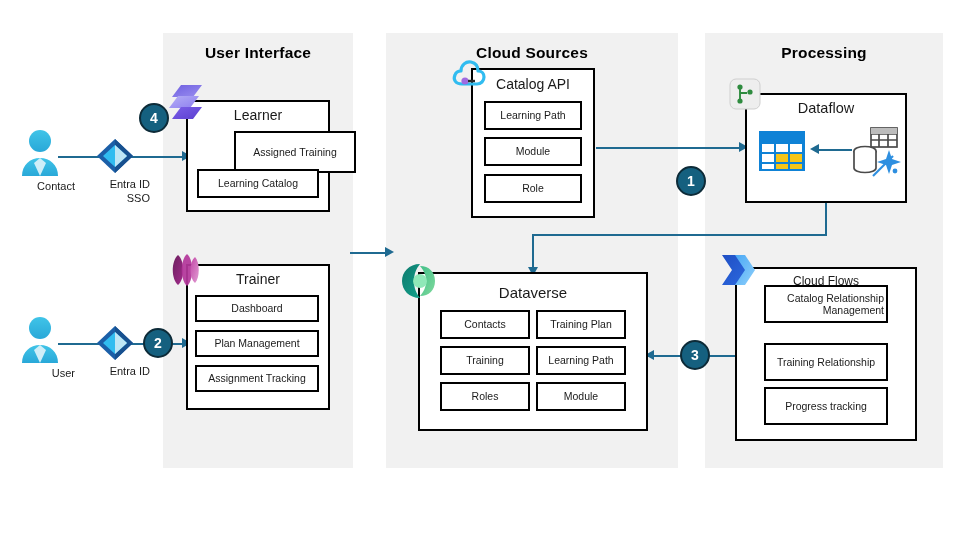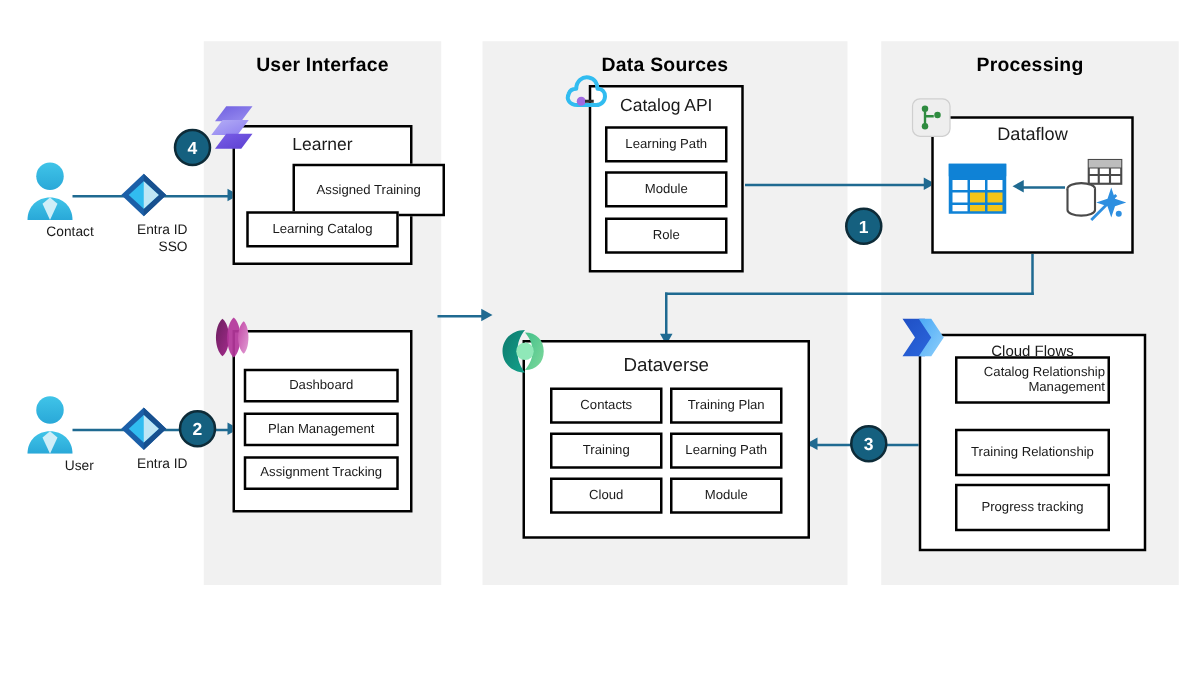--- a/index.html
+++ b/index.html
@@ -116,21 +116,21 @@
 </head>
 <body>
 
 <div id="stage">
 
   <div class="panel" style="left:163px; top:33px; width:190px; height:435px;"></div>
   <div class="panel" style="left:386px; top:33px; width:292px; height:435px;"></div>
   <div class="panel" style="left:705px; top:33px; width:238px; height:435px;"></div>
 
   <div class="panel-title" style="left:163px; top:44px; width:190px;">User Interface</div>
-  <div class="panel-title" style="left:386px; top:44px; width:292px;">Data Sources</div>
+  <div class="panel-title" style="left:386px; top:44px; width:292px;">Cloud Sources</div>
   <div class="panel-title" style="left:705px; top:44px; width:238px;">Processing</div>
 
   <div class="line h" style="left:58px; top:156px; width:50px;"></div>
 
   <div class="line h" style="left:130px; top:156px; width:57px;"></div>
   <div class="arrowhead ah-right" style="left:182px; top:151px;"></div>
 
   <div class="line h" style="left:58px; top:343px; width:50px;"></div>
 
   <div class="line h" style="left:130px; top:343px; width:57px;"></div>
@@ -221,20 +221,21 @@
             <stop offset="1" stop-color="#5b3fd0"></stop>
         </linearGradient>
       </defs>
       <path d="M13 3 L34 3 L25 15 L4 15 Z" fill="url(#ppg1)"></path>
       <path d="M10 14 L31 14 L22 26 L1 26 Z" fill="url(#ppg2)"></path>
       <path d="M13 25 L34 25 L25 37 L4 37 Z" fill="url(#ppg3)"></path>
     </svg>
   </div>
 
   <div class="box" style="left:186px; top:264px; width:144px; height:146px;"></div>
+  <div class="box-title" style="left:186px; top:271px; width:144px;">Trainer</div>
   <div class="subbox" style="left:195px; top:295px; width:124px; height:27px;">Dashboard</div>
   <div class="subbox" style="left:195px; top:330px; width:124px; height:27px;">Plan Management</div>
   <div class="subbox" style="left:195px; top:365px; width:124px; height:27px;">Assignment Tracking</div>
   <div class="icon" style="left:168px; top:252px; width:36px; height:36px;">
     <svg viewBox="0 0 36 36" width="36" height="36">
       <defs>
         <linearGradient id="pag1" x1="0" y1="0" x2="1" y2="1">
           <stop offset="0" stop-color="#6b1f5e"></stop>
             <stop offset="1" stop-color="#a32b8c"></stop>
         </linearGradient>
@@ -261,21 +262,21 @@
       <path d="M18 25 h7" stroke="#2b2b2b" stroke-width="2.4"></path>
     </svg>
   </div>
 
   <div class="box" style="left:418px; top:272px; width:230px; height:159px;"></div>
   <div class="box-title" style="left:418px; top:284px; width:230px; font-size:15px;">Dataverse</div>
   <div class="subbox" style="left:440px; top:310px; width:90px; height:29px;">Contacts</div>
   <div class="subbox" style="left:536px; top:310px; width:90px; height:29px;">Training Plan</div>
   <div class="subbox" style="left:440px; top:346px; width:90px; height:29px;">Training</div>
   <div class="subbox" style="left:536px; top:346px; width:90px; height:29px;">Learning Path</div>
-  <div class="subbox" style="left:440px; top:382px; width:90px; height:29px;">Cloud</div>
+  <div class="subbox" style="left:440px; top:382px; width:90px; height:29px;">Roles</div>
   <div class="subbox" style="left:536px; top:382px; width:90px; height:29px;">Module</div>
   <div class="icon" style="left:400px; top:262px; width:40px; height:38px;">
     <svg viewBox="0 0 40 38" width="40" height="38">
       <defs>
         <linearGradient id="dvg1" x1="0" y1="0" x2="1" y2="1">
           <stop offset="0" stop-color="#0e7a6e"></stop>
             <stop offset="1" stop-color="#13a18a"></stop>
         </linearGradient>
         <linearGradient id="dvg2" x1="0" y1="0" x2="1" y2="1">
           <stop offset="0" stop-color="#43c08a"></stop>

